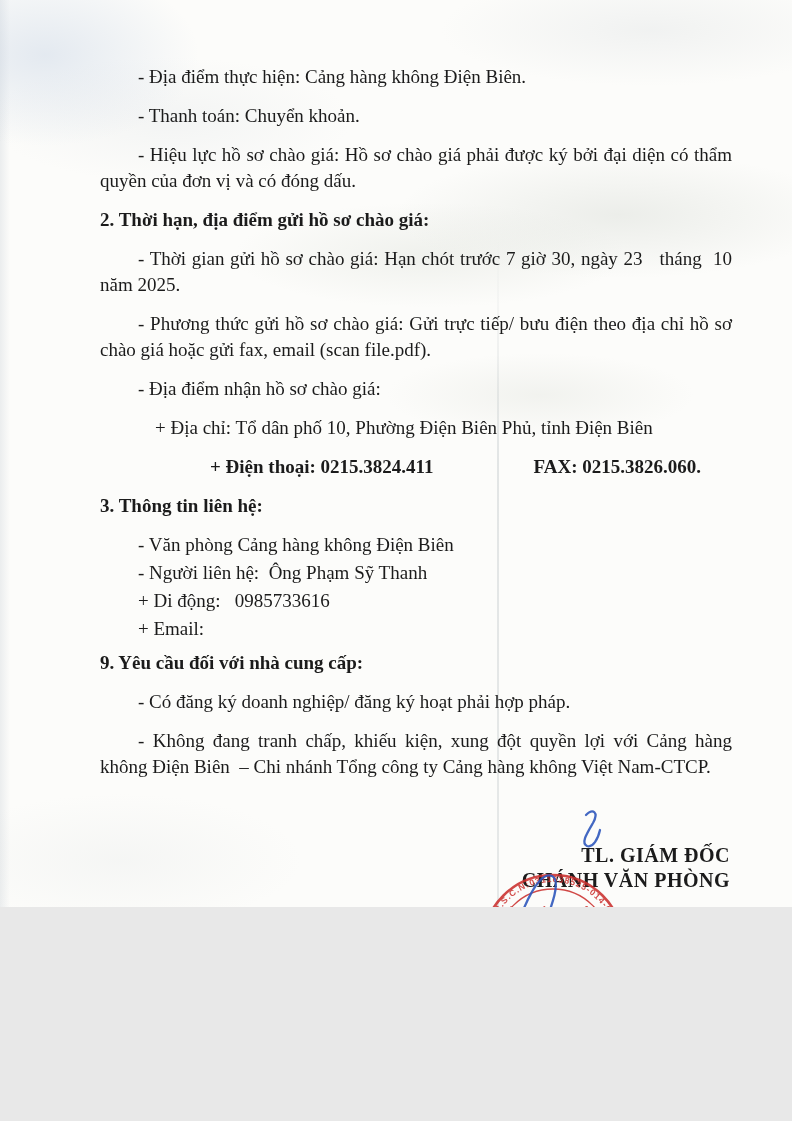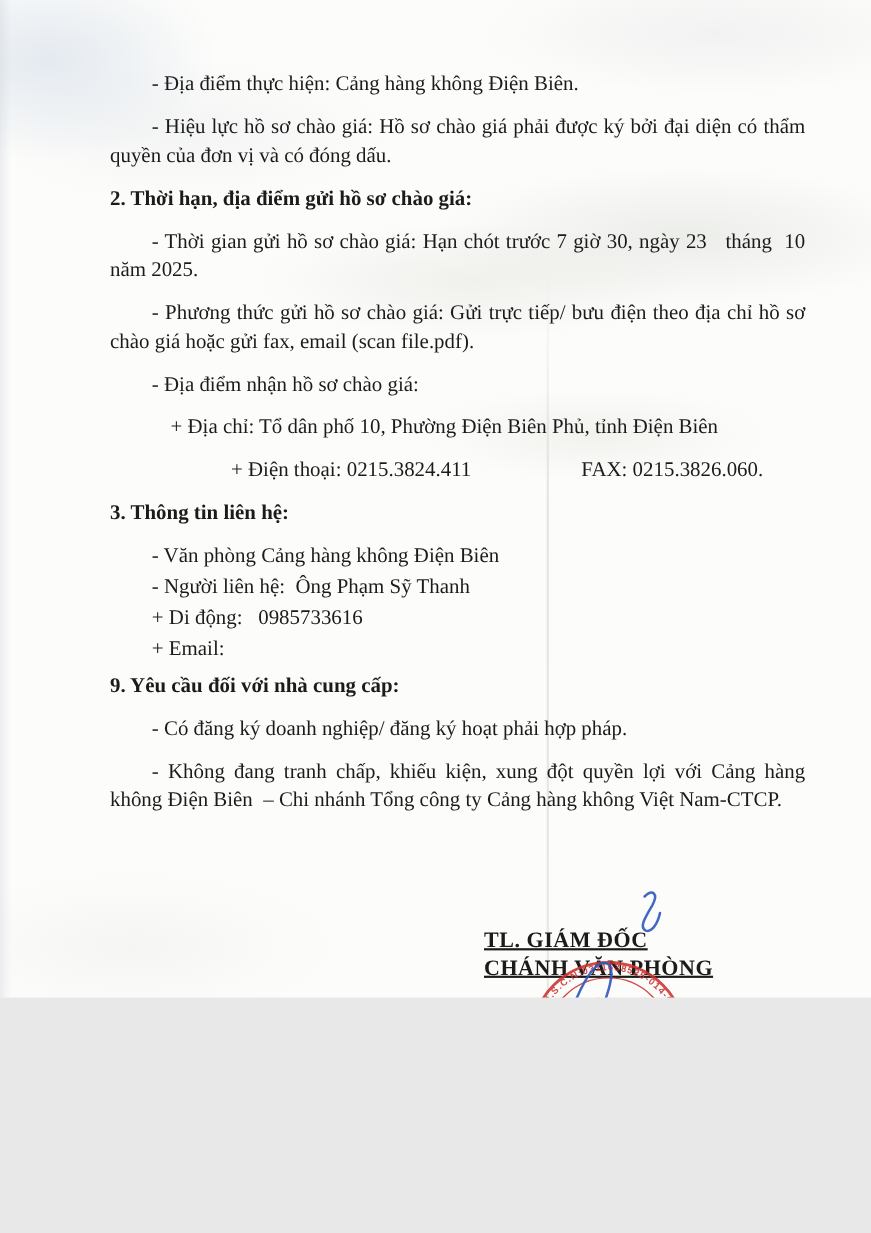--- a/index.html
+++ b/index.html
@@ -37,47 +37,47 @@
     font-size:19px; line-height:26px;
     margin:0 0 13px 0;
     text-align:justify;
     white-space:pre-wrap;
   }
   .indent   { text-indent:38px; }
   .indent2  { text-indent:55px; }
   .heading  { font-weight:bold; text-align:left; }
   .contact  { margin-bottom:2px; text-align:left;font-family:Liberation Serif, serif; }
   .contact-last { margin-bottom:8px; }
-  .phoneline { display:flex; text-align:right; }
+  .phoneline { display:flex; text-align:right;font-weight:bold; }
   .phoneline .fax { margin-left:100px; }
   .noindent { text-align:left; }
 
   .sig-titles {
     position:absolute; left:440px; top:843px; width:290px;
-    text-align:left; font-weight:bold; font-size:20px; line-height:25px;
+    text-align:right; font-weight:bold; font-size:20px; line-height:25px;
     letter-spacing:.5px;
-    text-decoration:underline;
   }
   .sig-name {
     position:absolute; left:440px; top:970px; width:290px;
     text-align:center; font-weight:bold; font-size:21px;
   }
   .stamp-svg { position:absolute; left:480px; top:872px; opacity:.88; }
   .stamp-svg text { font-family:"Liberation Sans","DejaVu Sans",sans-serif; }
   .sign-svg { position:absolute; left:440px; top:795px; pointer-events:none; }
 </style>
 </head>
 <body>
 
 <div class="page">
 
   <div class="fold-line"></div>
 
   <div class="content">
     <p class="block indent">- Địa điểm thực hiện: Cảng hàng không Điện Biên.</p>
+    <p class="block indent noindent">- Thanh toán: Chuyển khoản.</p>
     <p class="block indent">- Hiệu lực hồ sơ chào giá: Hồ sơ chào giá phải được ký bởi đại diện có thẩm quyền của đơn vị và có đóng dấu.</p>
 
     <p class="block heading">2. Thời hạn, địa điểm gửi hồ sơ chào giá:</p>
     <p class="block indent">- Thời gian gửi hồ sơ chào giá: Hạn chót trước 7 giờ 30, ngày 23   tháng  10  năm 2025.</p>
     <p class="block indent">- Phương thức gửi hồ sơ chào giá: Gửi trực tiếp/ bưu điện theo địa chỉ hồ sơ chào giá hoặc gửi fax, email (scan file.pdf).</p>
     <p class="block indent noindent">- Địa điểm nhận hồ sơ chào giá:</p>
     <p class="block indent2 noindent">+ Địa chỉ: Tổ dân phố 10, Phường Điện Biên Phủ, tỉnh Điện Biên</p>
     <p class="block phoneline">
       <span class="indent2" style="padding-left:55px">+ Điện thoại: 0215.3824.411</span>
       <span class="fax">FAX: 0215.3826.060.</span>

